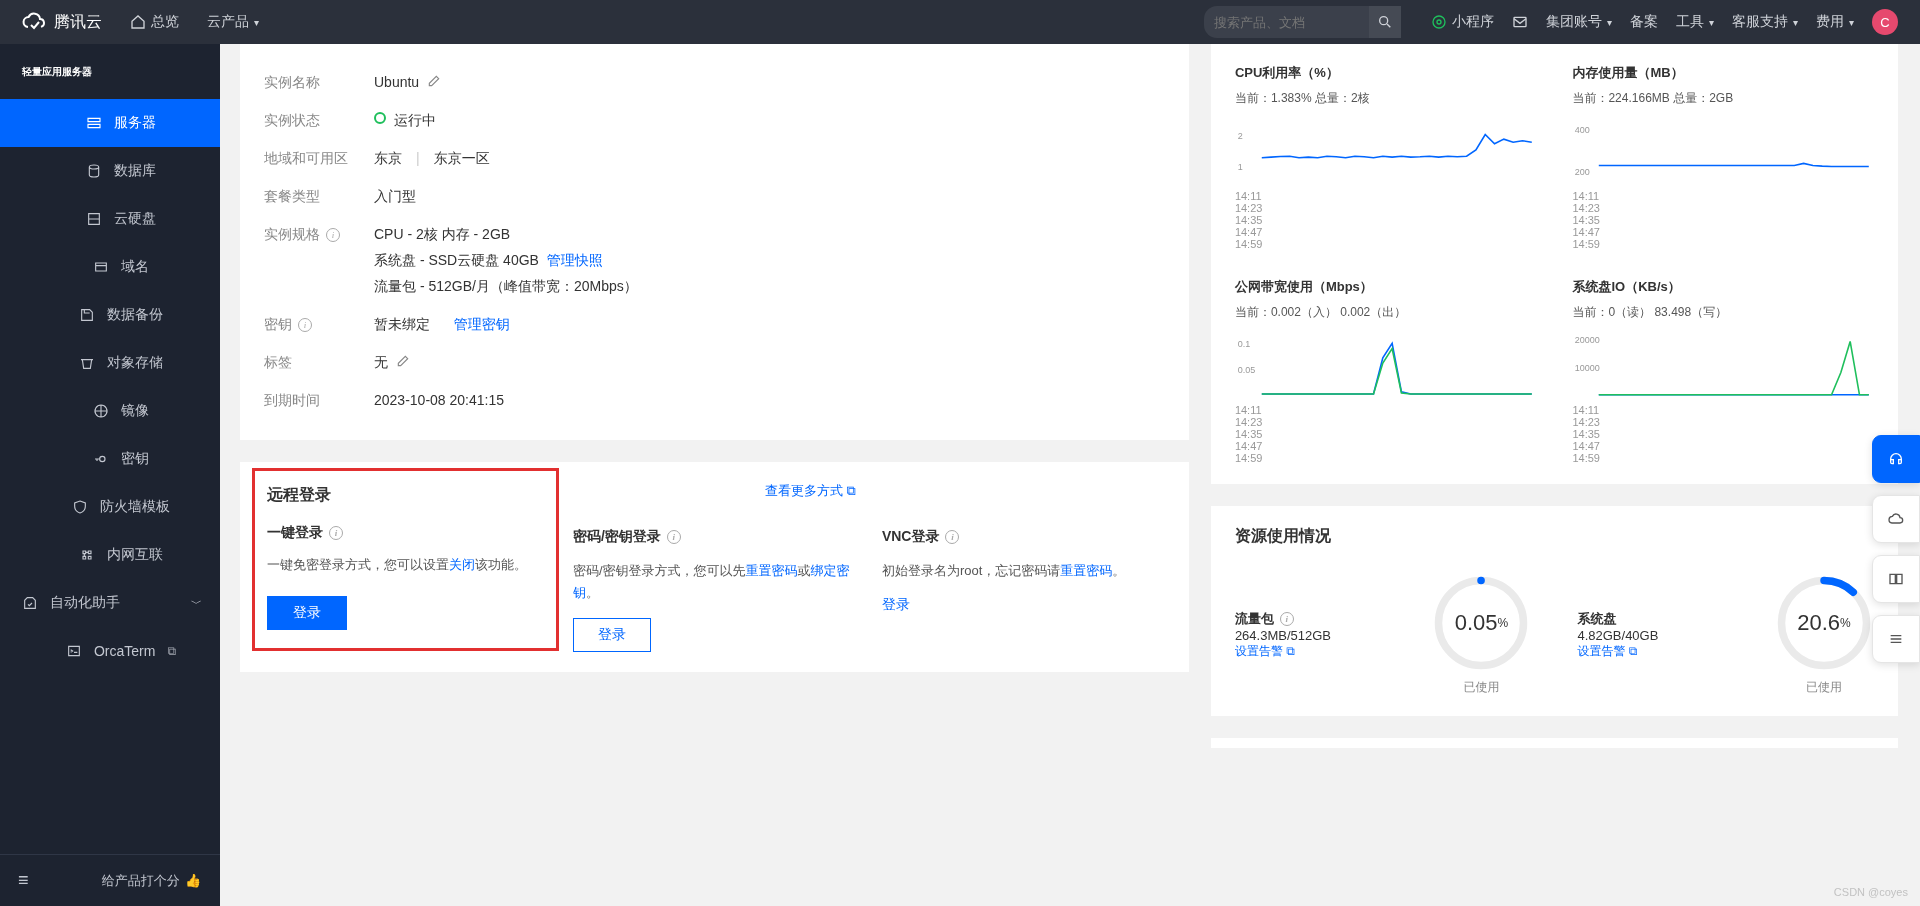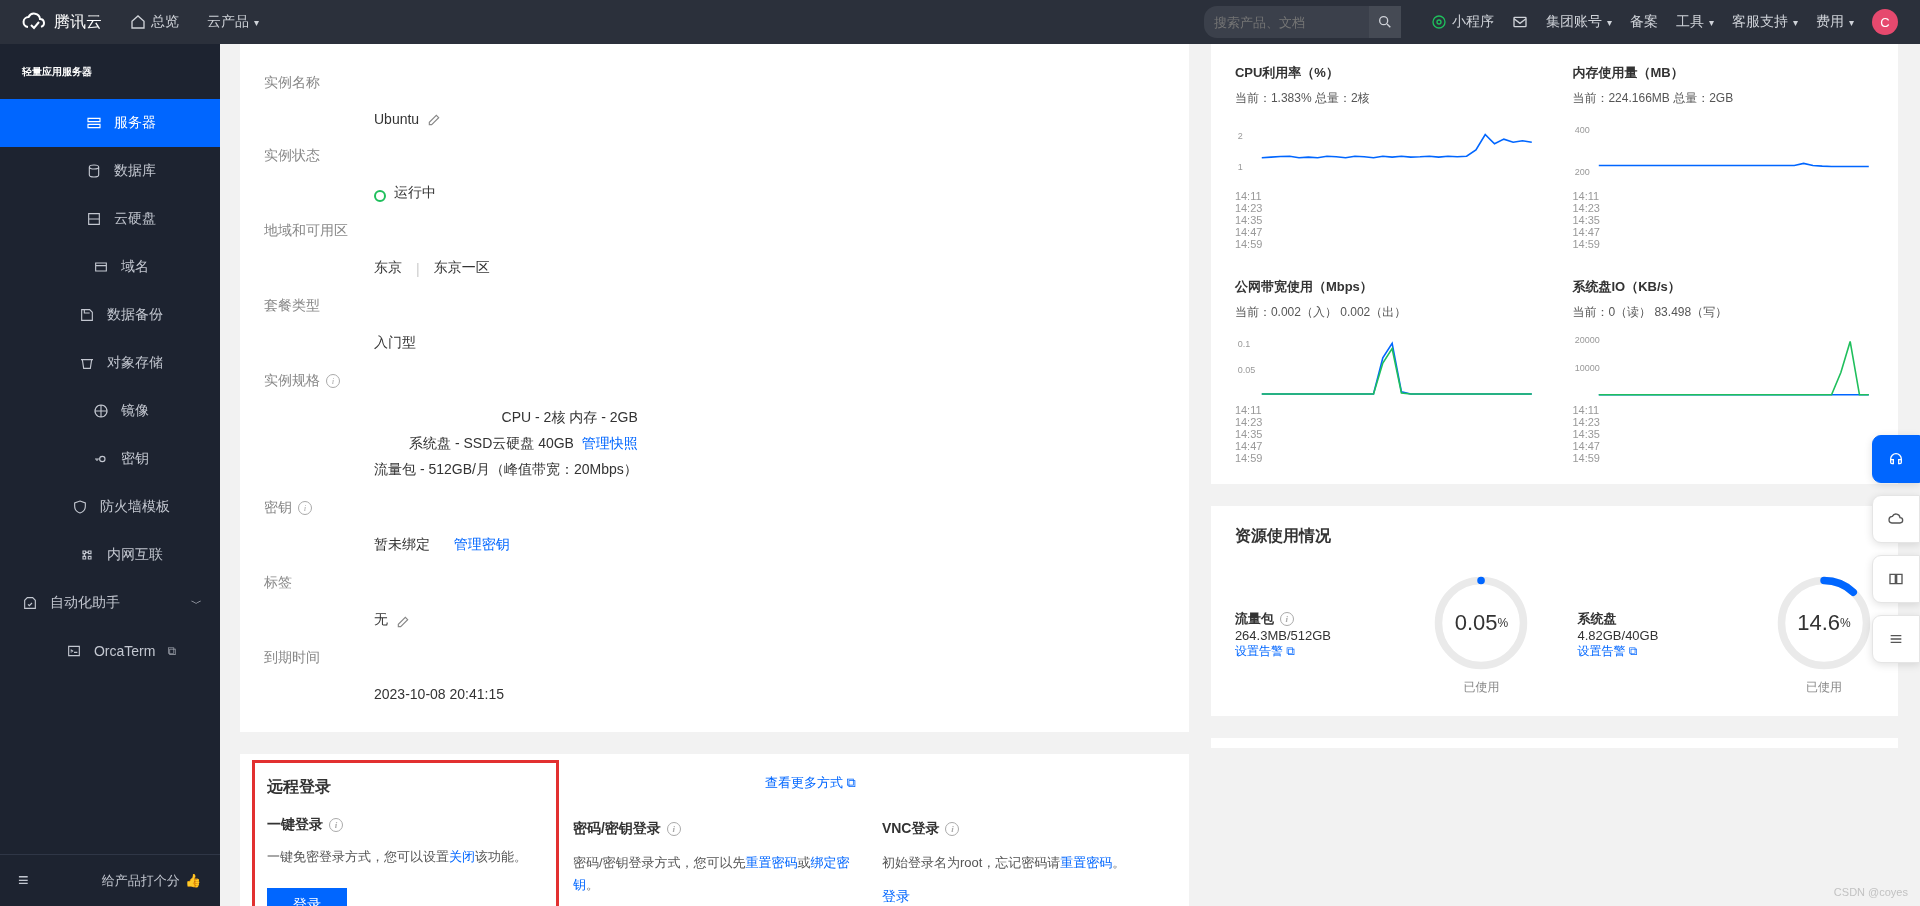--- a/index.html
+++ b/index.html
@@ -30,21 +30,21 @@
   
   .main { position:absolute; top:44px; left:220px; right:0; bottom:0; overflow:auto; padding:0 22px 28px 20px; }
   .row { display:flex; gap:22px; }
   .col-left { flex:1 1 58%; min-width:0; }
   .col-right { flex:1 1 42%; min-width:0; }
   .card { background:#fff; padding:20px 24px; margin-bottom:22px; }
 
   
   .info-row { display:flex; align-items:flex-start; padding:10px 0; font-size:14px; }
   .info-label { width:110px; color:#888; display:flex; align-items:center; gap:6px; }
-  .info-val { color:#333; display:flex; flex-wrap:wrap; align-items:flex-end; gap:8px;margin-top:37px; }
+  .info-val { color:#333; display:flex; flex-wrap:wrap; align-items:flex-start; gap:8px; }
   .info-block { display:flex; flex-direction:column; gap:8px; }
   .link { color:#0066ff; cursor:pointer; }
   .status-dot { width:12px; height:12px; border:2px solid #1fbf5c; border-radius:50%; display:inline-block; }
   .sep { color:#ccc; margin:0 6px; }
   .edit-icon { width:14px; height:14px; color:#888; }
   .qicon { width:14px; height:14px; border:1px solid #aaa; border-radius:50%; display:inline-flex; align-items:center; justify-content:center; font-size:9px; color:#aaa; font-family:Georgia,serif; font-style:italic; }
 
   
   .charts { display:grid; grid-template-columns:1fr 1fr; gap:28px 36px; }
   .chart-box {}
@@ -441,21 +441,21 @@
                 <div class="usage-nums">4.82GB/40GB</div>
                 <a class="link" style="font-size:12px"><span>设置告警</span> ⧉</a>
               </div>
               <div>
                 <div class="gauge">
                   <svg viewBox="0 0 40 40">
                       <circle cx="20" cy="20" r="17" fill="none" stroke="#eaeaea" stroke-width="3"></circle>
                       <circle cx="20" cy="20" r="17" fill="none" stroke="#0066ff" stroke-width="3" stroke-dasharray="12.9 106.8" stroke-linecap="round"></circle>
                     </svg>
                   <div class="val">
-                      <span>14.6</span>
+                      <span>20.6</span>
                       <small>%</small>
                     </div>
                 </div>
                 <div class="used-label">已使用</div>
               </div>
             </div>
           </div>
         </div>
       </div>
 

